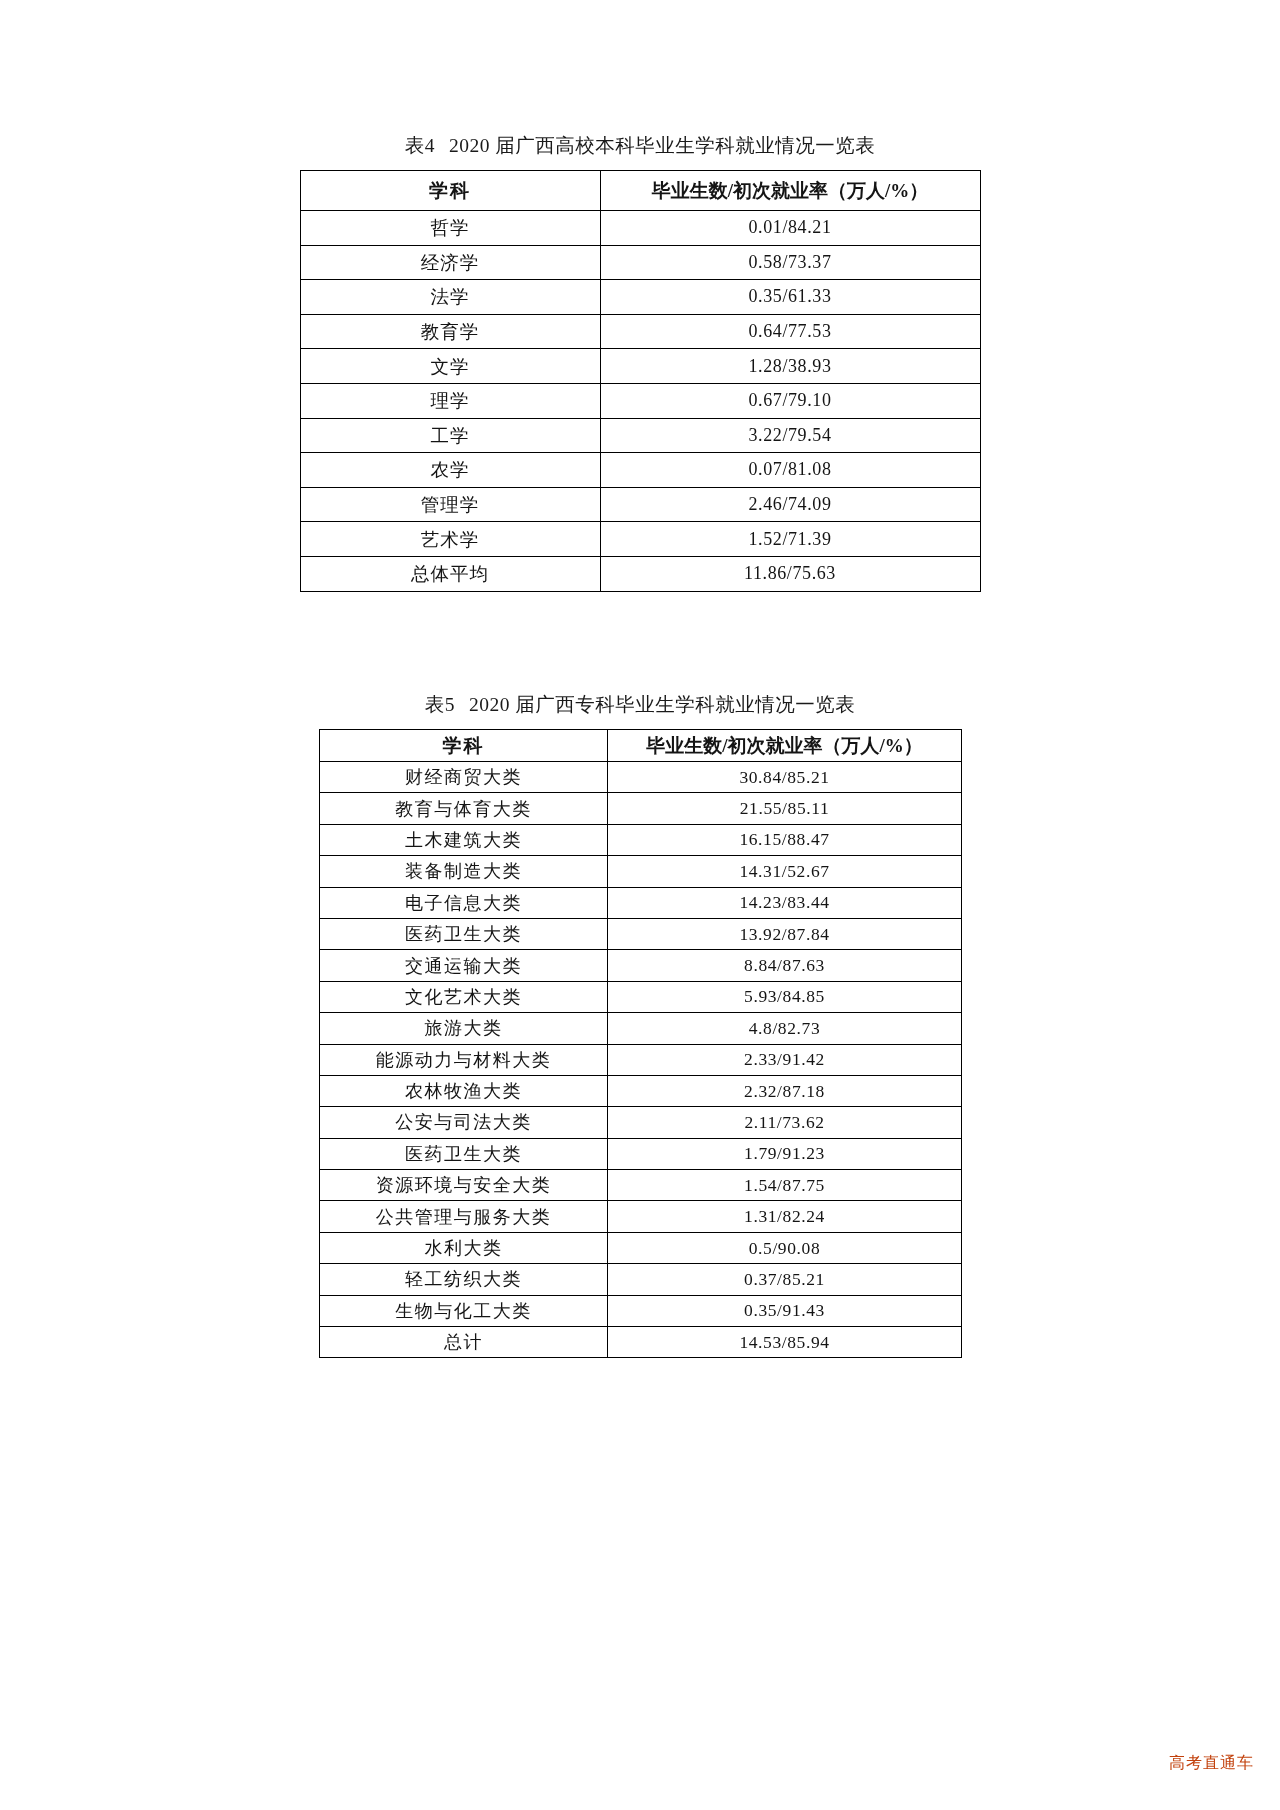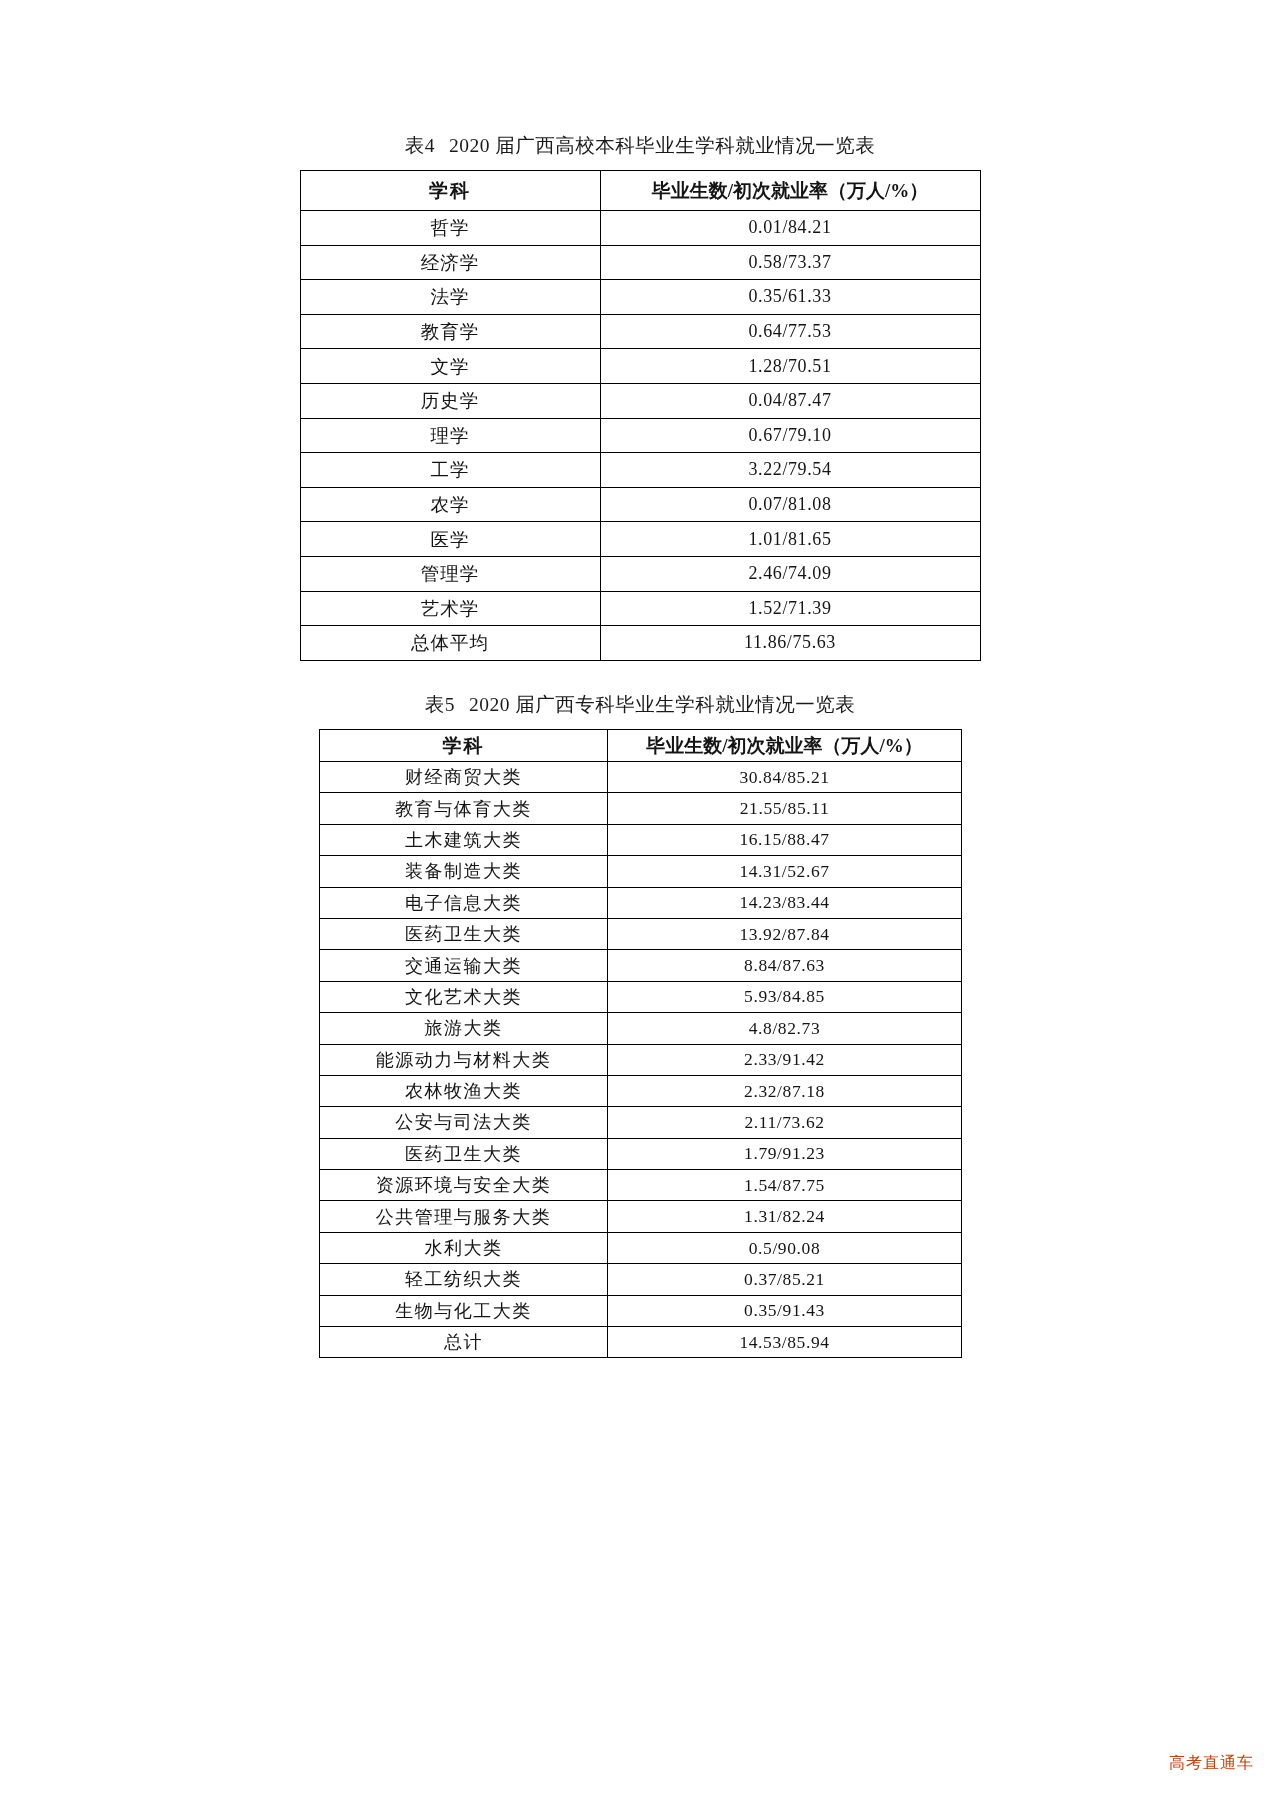--- a/index.html
+++ b/index.html
@@ -149,41 +149,33 @@
             <tr>
               <td class="cell-cn">法学</td>
               <td class="cell-num">0.35/61.33</td>
             </tr>
             <tr>
               <td class="cell-cn">教育学</td>
               <td class="cell-num">0.64/77.53</td>
             </tr>
             <tr>
               <td class="cell-cn">文学</td>
-              <td class="cell-num">1.28/70.51</td>
-            </tr>
-            <tr>
-              <td class="cell-cn">历史学</td>
-              <td class="cell-num">0.04/87.47</td>
+              <td class="cell-num">1.28/38.93</td>
             </tr>
             <tr>
               <td class="cell-cn">理学</td>
               <td class="cell-num">0.67/79.10</td>
             </tr>
             <tr>
               <td class="cell-cn">工学</td>
               <td class="cell-num">3.22/79.54</td>
             </tr>
             <tr>
               <td class="cell-cn">农学</td>
               <td class="cell-num">0.07/81.08</td>
-            </tr>
-            <tr>
-              <td class="cell-cn">医学</td>
-              <td class="cell-num">1.01/81.65</td>
             </tr>
             <tr>
               <td class="cell-cn">管理学</td>
               <td class="cell-num">2.46/74.09</td>
             </tr>
             <tr>
               <td class="cell-cn">艺术学</td>
               <td class="cell-num">1.52/71.39</td>
             </tr>
             <tr>

